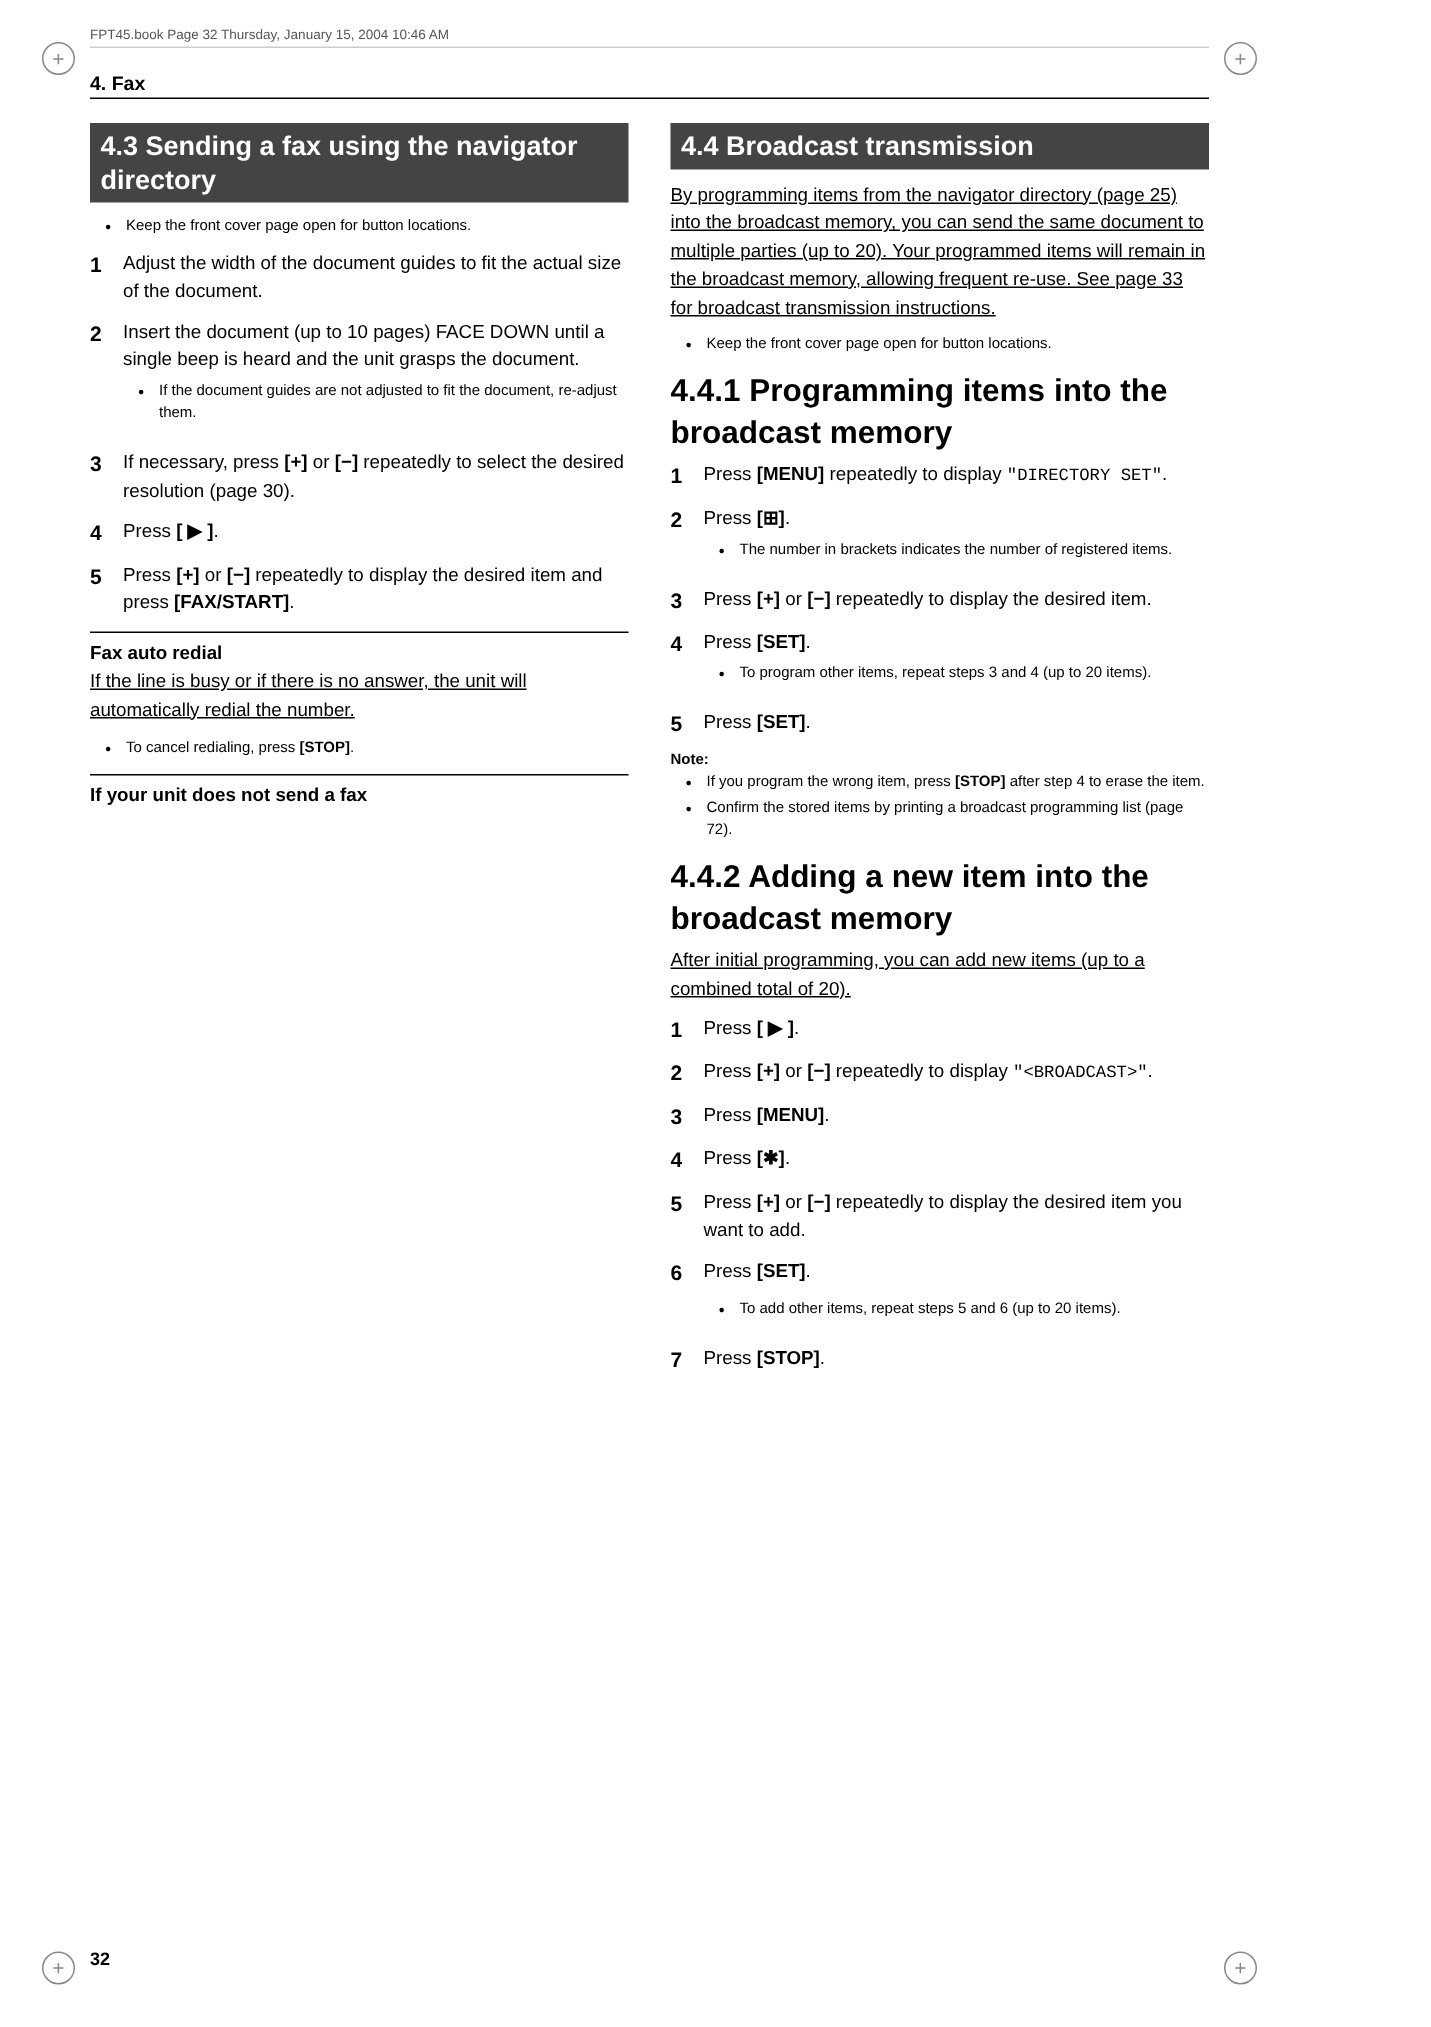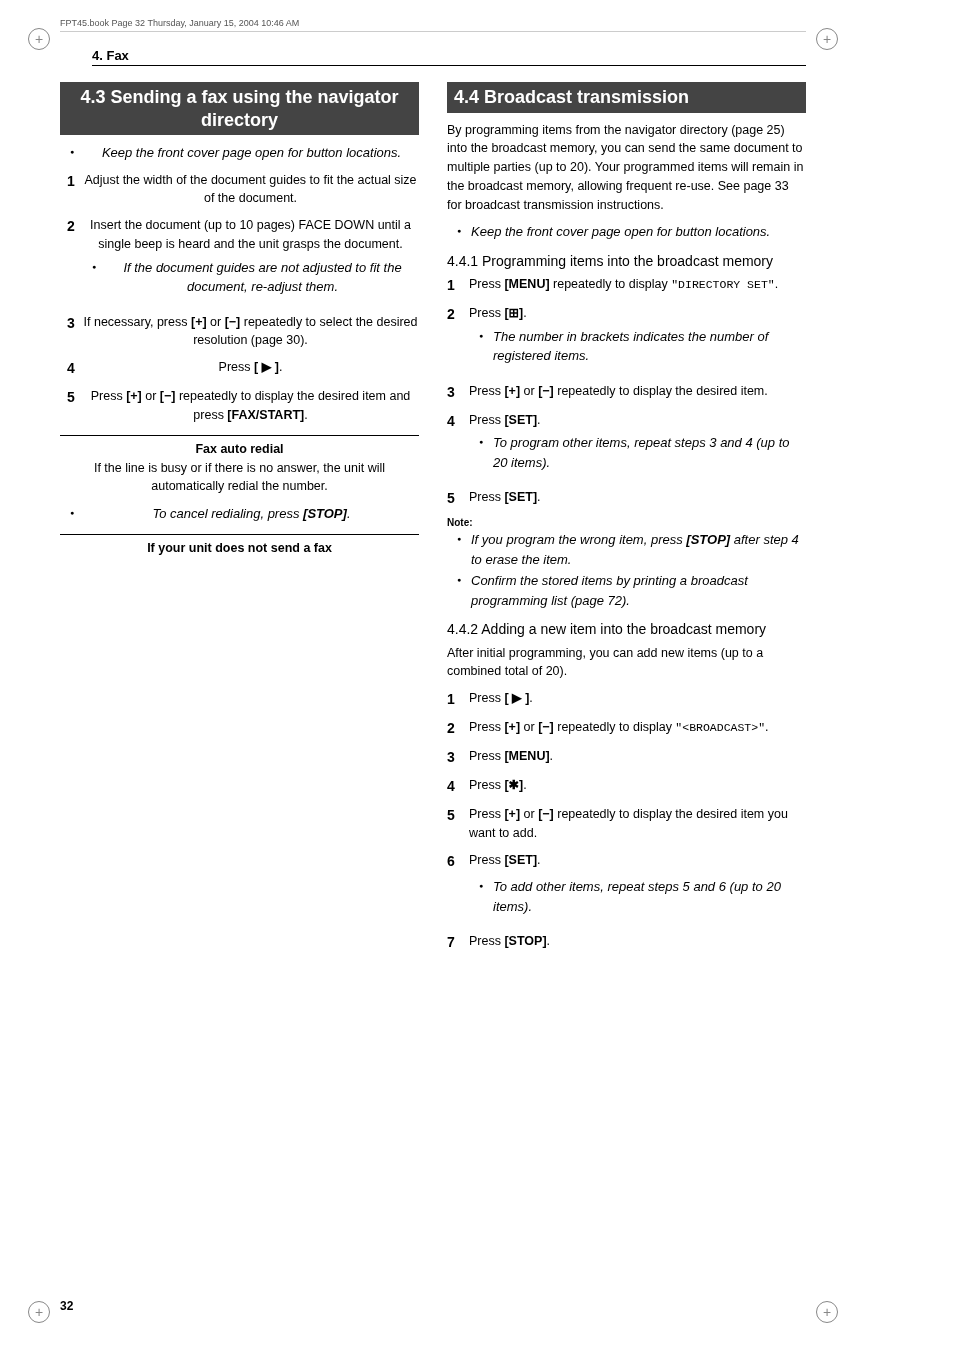--- a/index.html
+++ b/index.html
@@ -57,21 +57,20 @@
     
     .page-title-bar {
       position: absolute;
       top: 48px;
       left: 60px;
       right: 60px;
       border-bottom: 1.5px solid #000;
       padding-bottom: 2px;
       display: flex;
       justify-content: space-between;
-      margin-left: 32px;
     }
     .page-title-text {
       font-size: 13px;
       font-weight: bold;
     }
 
     
     .content-area {
       position: absolute;
       top: 68px;
@@ -79,21 +78,20 @@
       right: 60px;
       bottom: 60px;
       display: flex;
       gap: 28px;
     }
 
     
     .left-col {
       flex: 1;
       min-width: 0;
-      text-align: center;
     }
 
     
     .right-col {
       flex: 1;
       min-width: 0;
     }
 
     
     .section-banner {
@@ -106,35 +104,35 @@
     .section-banner h2 {
       font-size: 18px;
       font-weight: bold;
       line-height: 1.25;
     }
 
     .section-intro {
       font-size: 12.5px;
       line-height: 1.5;
       margin-bottom: 8px;
+      text-decoration: underline;
     }
 
     
     .bullet-list {
       list-style: none;
       margin: 0 0 8px 10px;
       padding: 0;
     }
     .bullet-list li {
-      font-size: 13px;
+      font-size: 10px;
       line-height: 1.5;
       padding-left: 14px;
       position: relative;
       margin-bottom: 2px;
-      font-style: italic;
     }
     .bullet-list li::before {
       content: '●';
       position: absolute;
       left: 0;
       font-size: 7px;
       top: 4px;
     }
 
     
@@ -154,22 +152,22 @@
       font-size: 14px;
       min-width: 22px;
       flex-shrink: 0;
     }
     .step-content {
       flex: 1;
     }
 
     
     .subsection-heading {
-      font-size: 14px;
-      font-weight: normal;
+      font-size: 21px;
+      font-weight: bold;
       margin: 10px 0 5px 0;
       line-height: 1.3;
     }
 
     
     .divider {
       border: none;
       border-top: 1px solid #000;
       margin: 10px 0 6px 0;
     }

